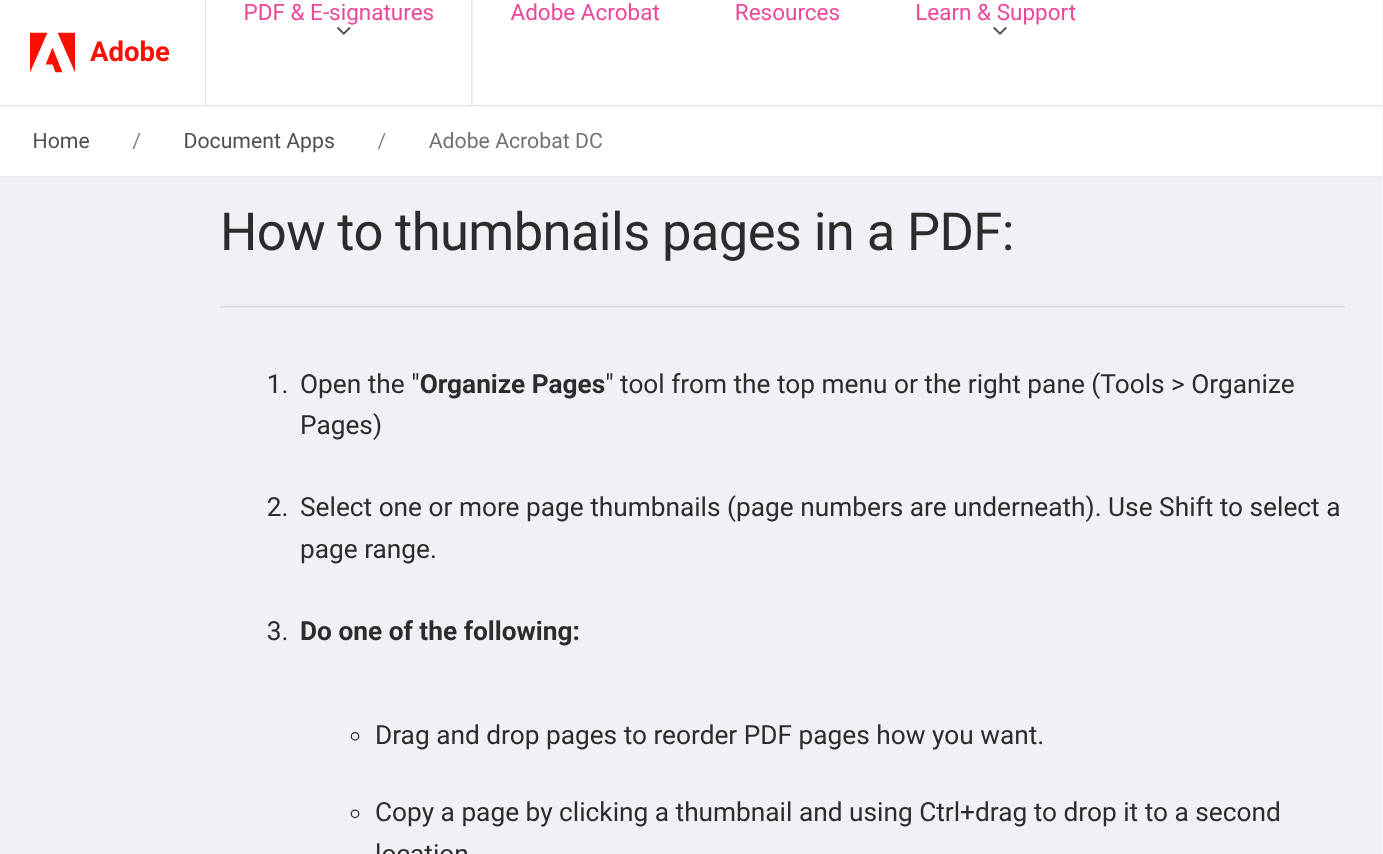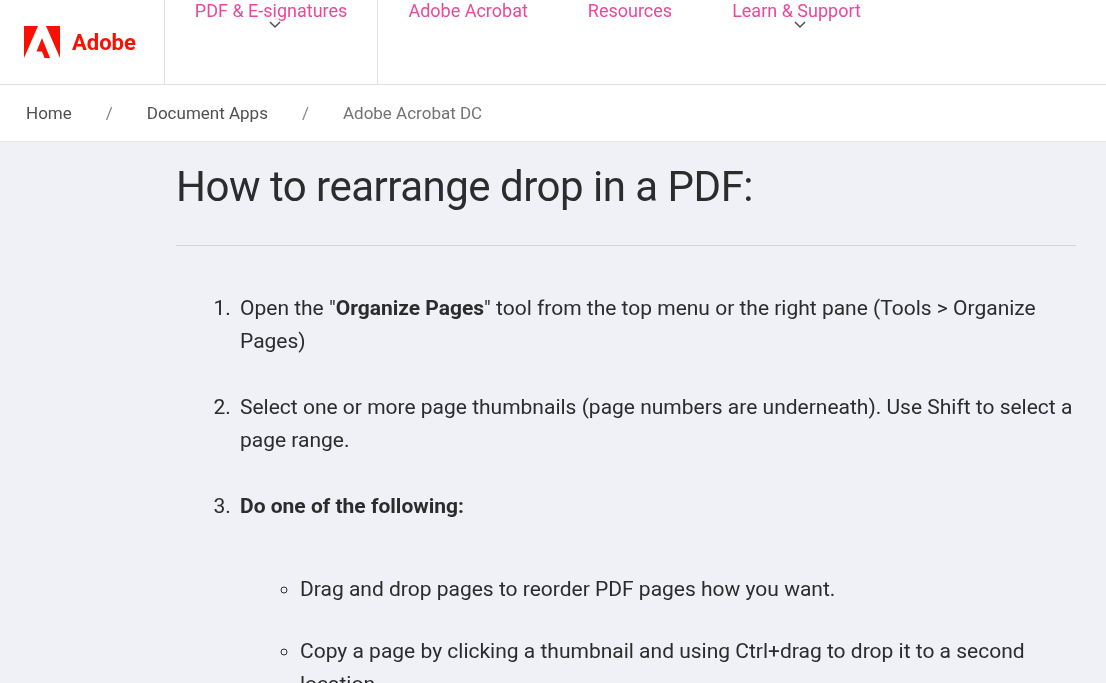--- a/index.html
+++ b/index.html
@@ -60,21 +60,21 @@
 <div class="breadcrumb">
   <a>Home</a>
   <span class="sep">/</span>
   <a>Document Apps</a>
   <span class="sep">/</span>
   <span class="current">Adobe Acrobat DC</span>
 </div>
 
 <div class="content-bg">
   <div class="content">
-    <h1>How to rearrange drop in a PDF:</h1>
+    <h1>How to thumbnails pages in a PDF:</h1>
     <ol class="steps">
       <li>
         <span>Open the "</span><span class="bold">Organize Pages</span><span>" tool from the top menu or the right pane (Tools &gt; Organize Pages)</span>
       </li>
       <li>
         <span>Select one or more page thumbnails (page numbers are underneath). Use Shift to select a page range.</span>
       </li>
       <li>
         <span class="bold">Do one of the following:</span>
         <ul class="sub">

